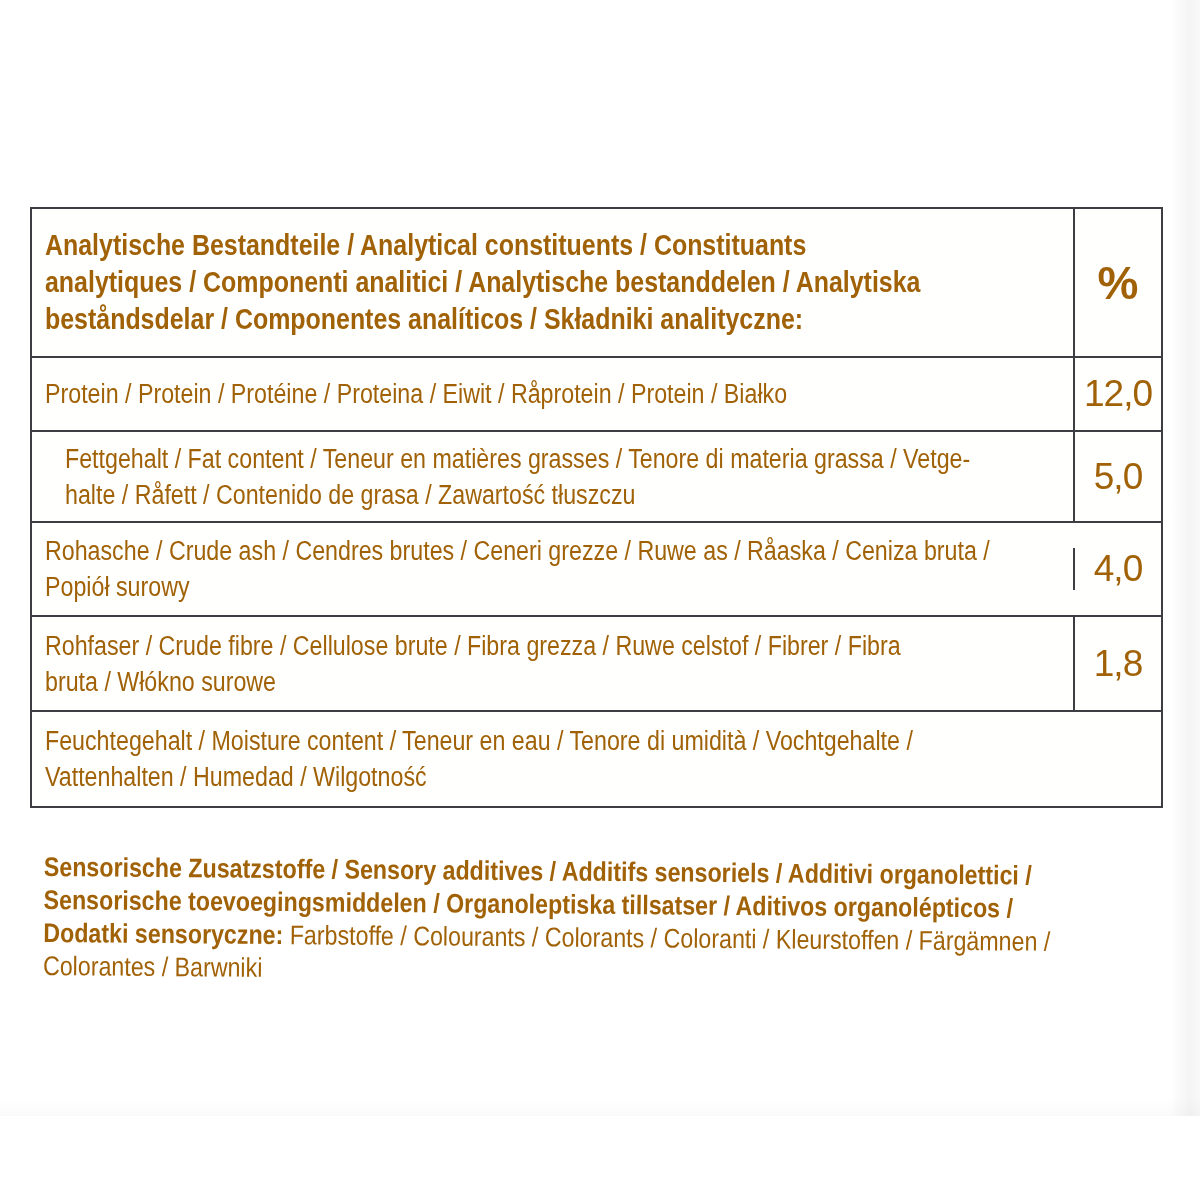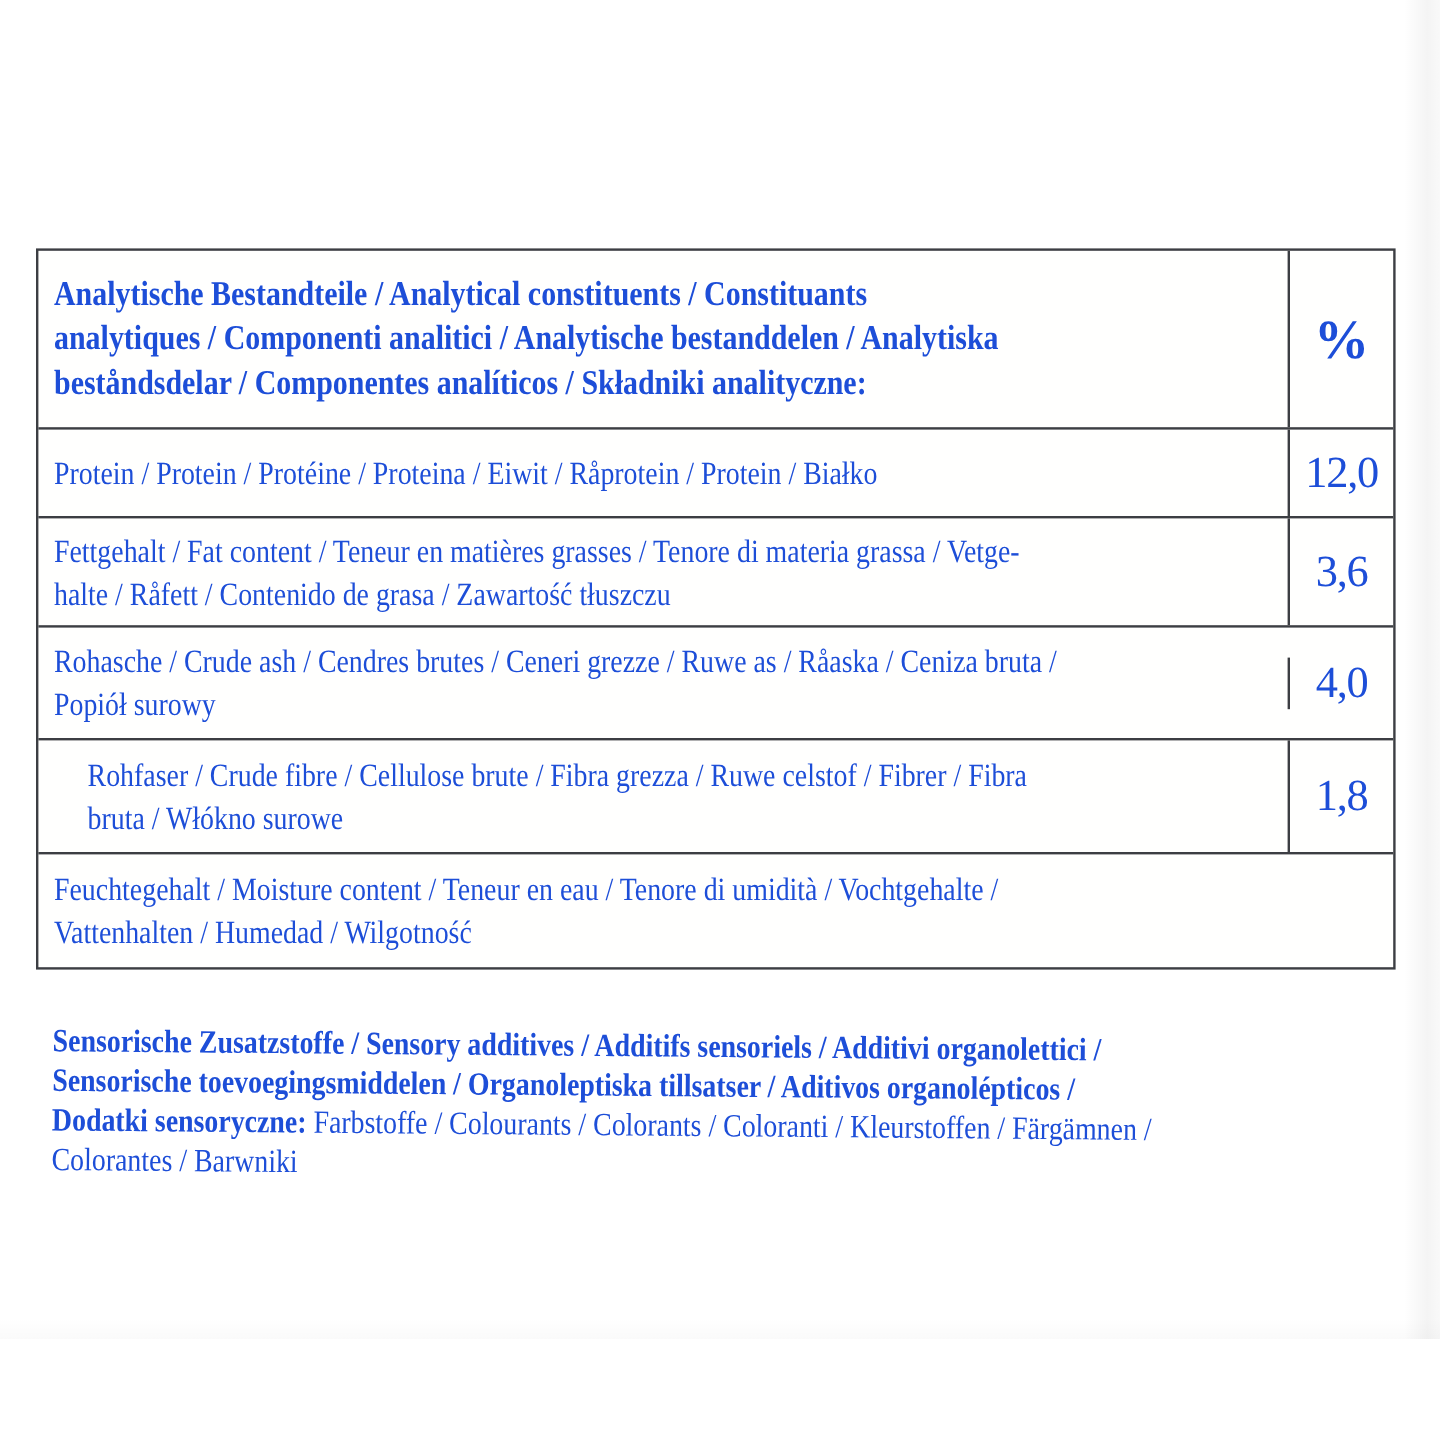--- a/index.html
+++ b/index.html
@@ -1,22 +1,22 @@
 <!DOCTYPE html>
 <html><head>
 <meta charset="utf-8">
 <style>
   html,body{margin:0;padding:0;background:#ffffff;}
   .canvas{
     position:relative;
     width:1200px;height:1116px;
     background:#ffffff;
     overflow:hidden;
-    font-family:Liberation Serif, serif;
-    color:#1d4ed8;
+    font-family:Liberation Sans, sans-serif;
+    color:#a16207;
   }
   
   .edge-shade-right{
     position:absolute;top:0;right:0;width:30px;height:100%;
     background:linear-gradient(to right, rgba(0,0,0,0) 0%, rgba(0,0,0,0.045) 65%, rgba(0,0,0,0.025) 100%);
     pointer-events:none;
   }
   .edge-shade-bottom{
     position:absolute;left:0;bottom:0;width:100%;height:18px;
     background:linear-gradient(to bottom, rgba(0,0,0,0) 0%, rgba(0,0,0,0.02) 100%);
@@ -33,23 +33,23 @@
   }
   .t-row{
     display:flex;flex-direction:row;
     border-bottom:2px solid #3c3e43;
     box-sizing:border-box;
     flex:0 0 auto;
   }
   .t-row:last-child{border-bottom:none;flex:1 1 auto;}
   .r-header{height:149px;}
   .r-1{height:74px;justify-content:space-between;}
-  .r-2{height:91px;}
+  .r-2{height:91px;padding-left:20px;}
   .r-3{height:94px;align-items:center;}
-  .r-4{height:95px;padding-left:28px;}
+  .r-4{height:95px;}
 
   .cell-label{
     flex:1 1 auto;
     display:flex;flex-direction:column;justify-content:center;
     padding:4px 10px 4px 13px;
     box-sizing:border-box;
     overflow:hidden;
   }
   .cell-value{
     flex:0 0 88px;width:88px;
@@ -112,21 +112,21 @@
         <span class="val">12,0</span>
       </div>
     </div>
 
     <div class="t-row r-2">
       <div class="cell-label">
         <div class="line body-line">Fettgehalt / Fat content / Teneur en matières grasses / Tenore di materia grassa / Vetge-</div>
         <div class="line body-line">halte / Råfett / Contenido de grasa / Zawartość tłuszczu</div>
       </div>
       <div class="cell-value">
-        <span class="val">3,6</span>
+        <span class="val">5,0</span>
       </div>
     </div>
 
     <div class="t-row r-3">
       <div class="cell-label">
         <div class="line body-line">Rohasche / Crude ash / Cendres brutes / Ceneri grezze / Ruwe as / Råaska / Ceniza bruta /</div>
         <div class="line body-line">Popiół surowy</div>
       </div>
       <div class="cell-value">
         <span class="val">4,0</span>

